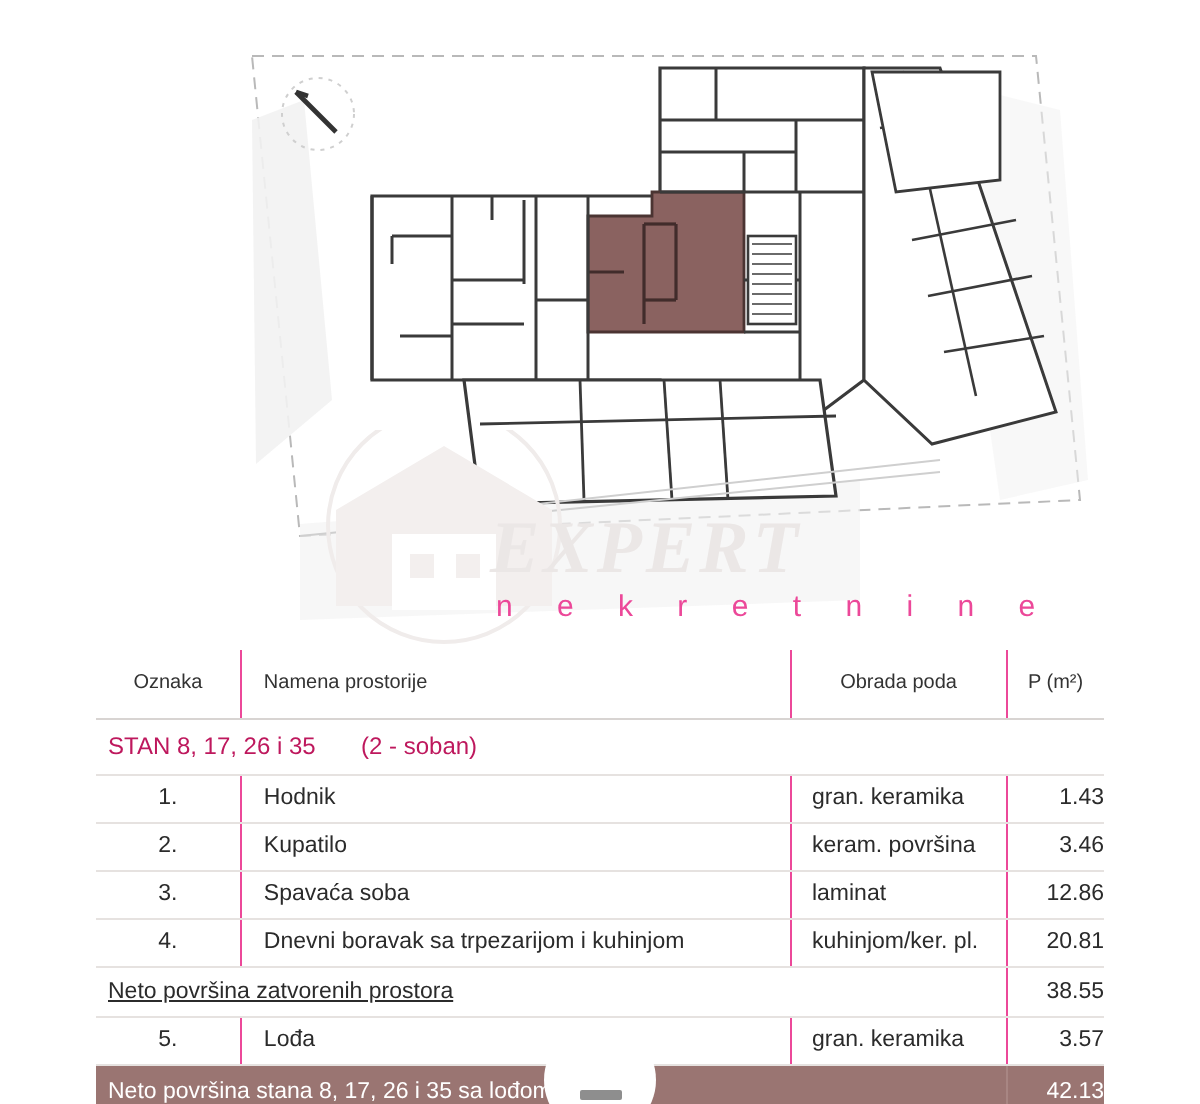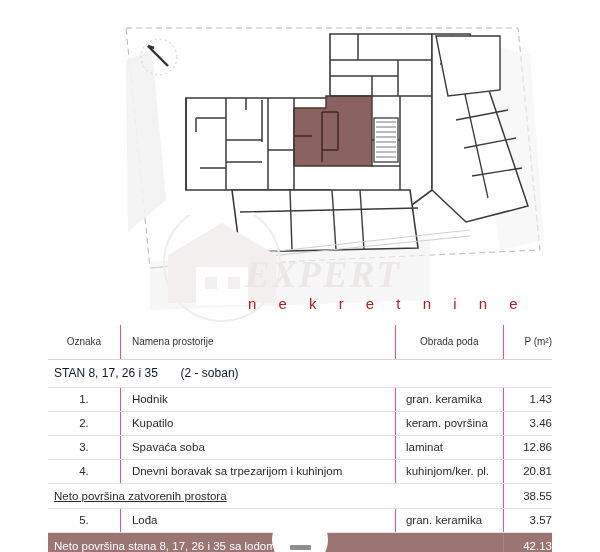--- a/index.html
+++ b/index.html
@@ -43,21 +43,21 @@
     font-weight: 700;
     color: #ebe7e6;
     font-style: italic;
   }
   #wm-sub {
     position: absolute;
     left: 248px; top: 80px;
     font-family: "Liberation Sans", sans-serif;
     font-size: 15px;
     letter-spacing: 9px;
-    color: #b91c1c;
+    color: #ec4899;
   }
 
   
   #spec-table {
     position: absolute;
     left: 48px;
     top: 325px;
     width: 504px;
     border-collapse: collapse;
     font-size: 11.5px;
@@ -74,36 +74,36 @@
 
   thead tr { height: 34px; }
   thead th {
     color: #333;
     font-size: 10px;
     border-bottom: 1px solid #d8d4d2;
   }
   thead .c-ozn  { text-align: center; }
   thead .c-name { text-align: left; }
   thead .c-obr  { text-align: center; padding-left:0 !important; }
-  thead .c-area { }
+  thead .c-area { text-align: center; }
 
   .vl { border-left: 1px solid #ec4899; }
 
   tbody tr.room    { height: 24px; }
   tbody tr.section { height: 28px; }
   tbody tr.subtot  { height: 25px; }
   tbody tr.total   { height: 27px; }
 
   tbody tr.room td,
   tbody tr.section td,
   tbody tr.subtot td { border-bottom: 1px solid #e6e2e0; }
 
   tr.section td {
     font-size: 12px;
-    color: #0f172a;
+    color: #be185d;
     padding-left: 6px !important;
     text-align: left;
   }
   tr.subtot td.lbl {
     padding-left: 6px !important;
     text-align: left;
     text-decoration: underline;
   }
   tr.total td {
     background: #9a7572;

